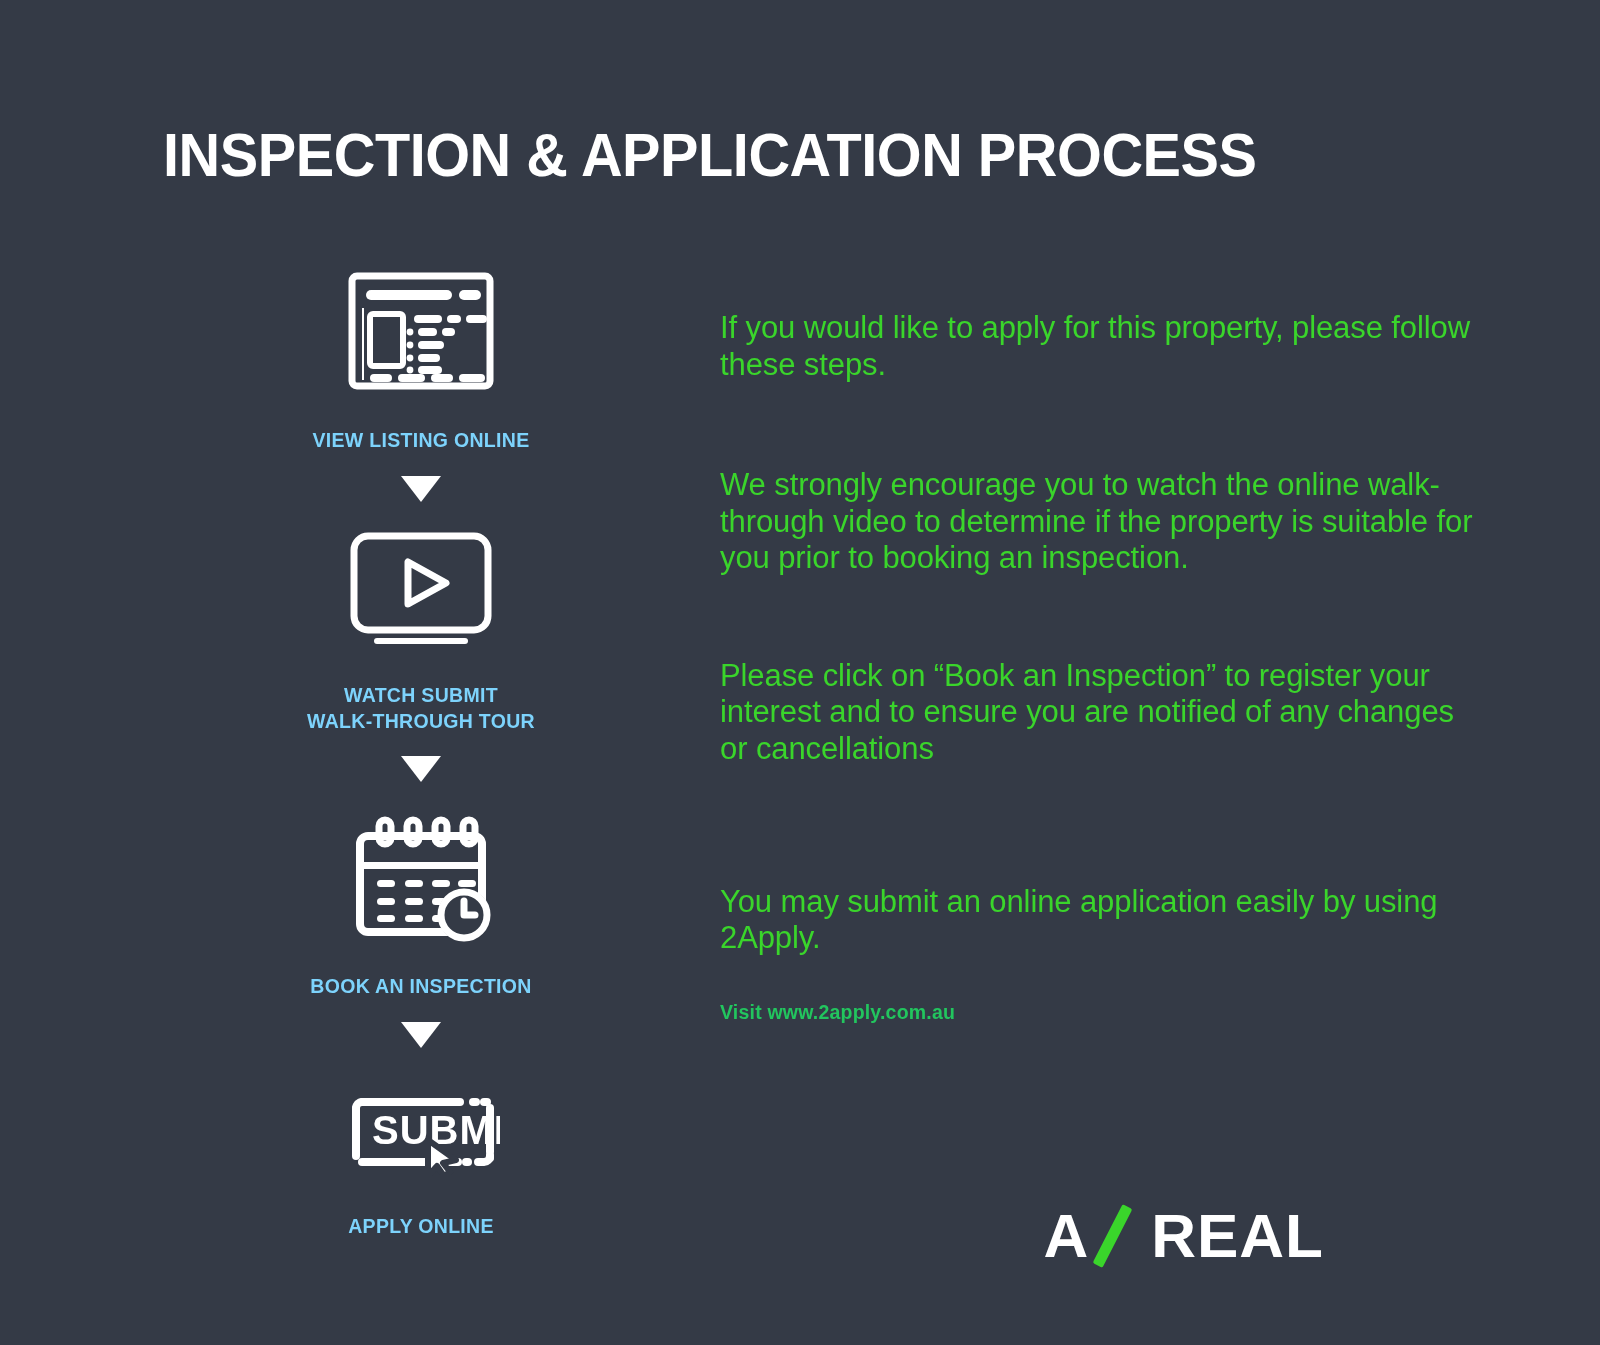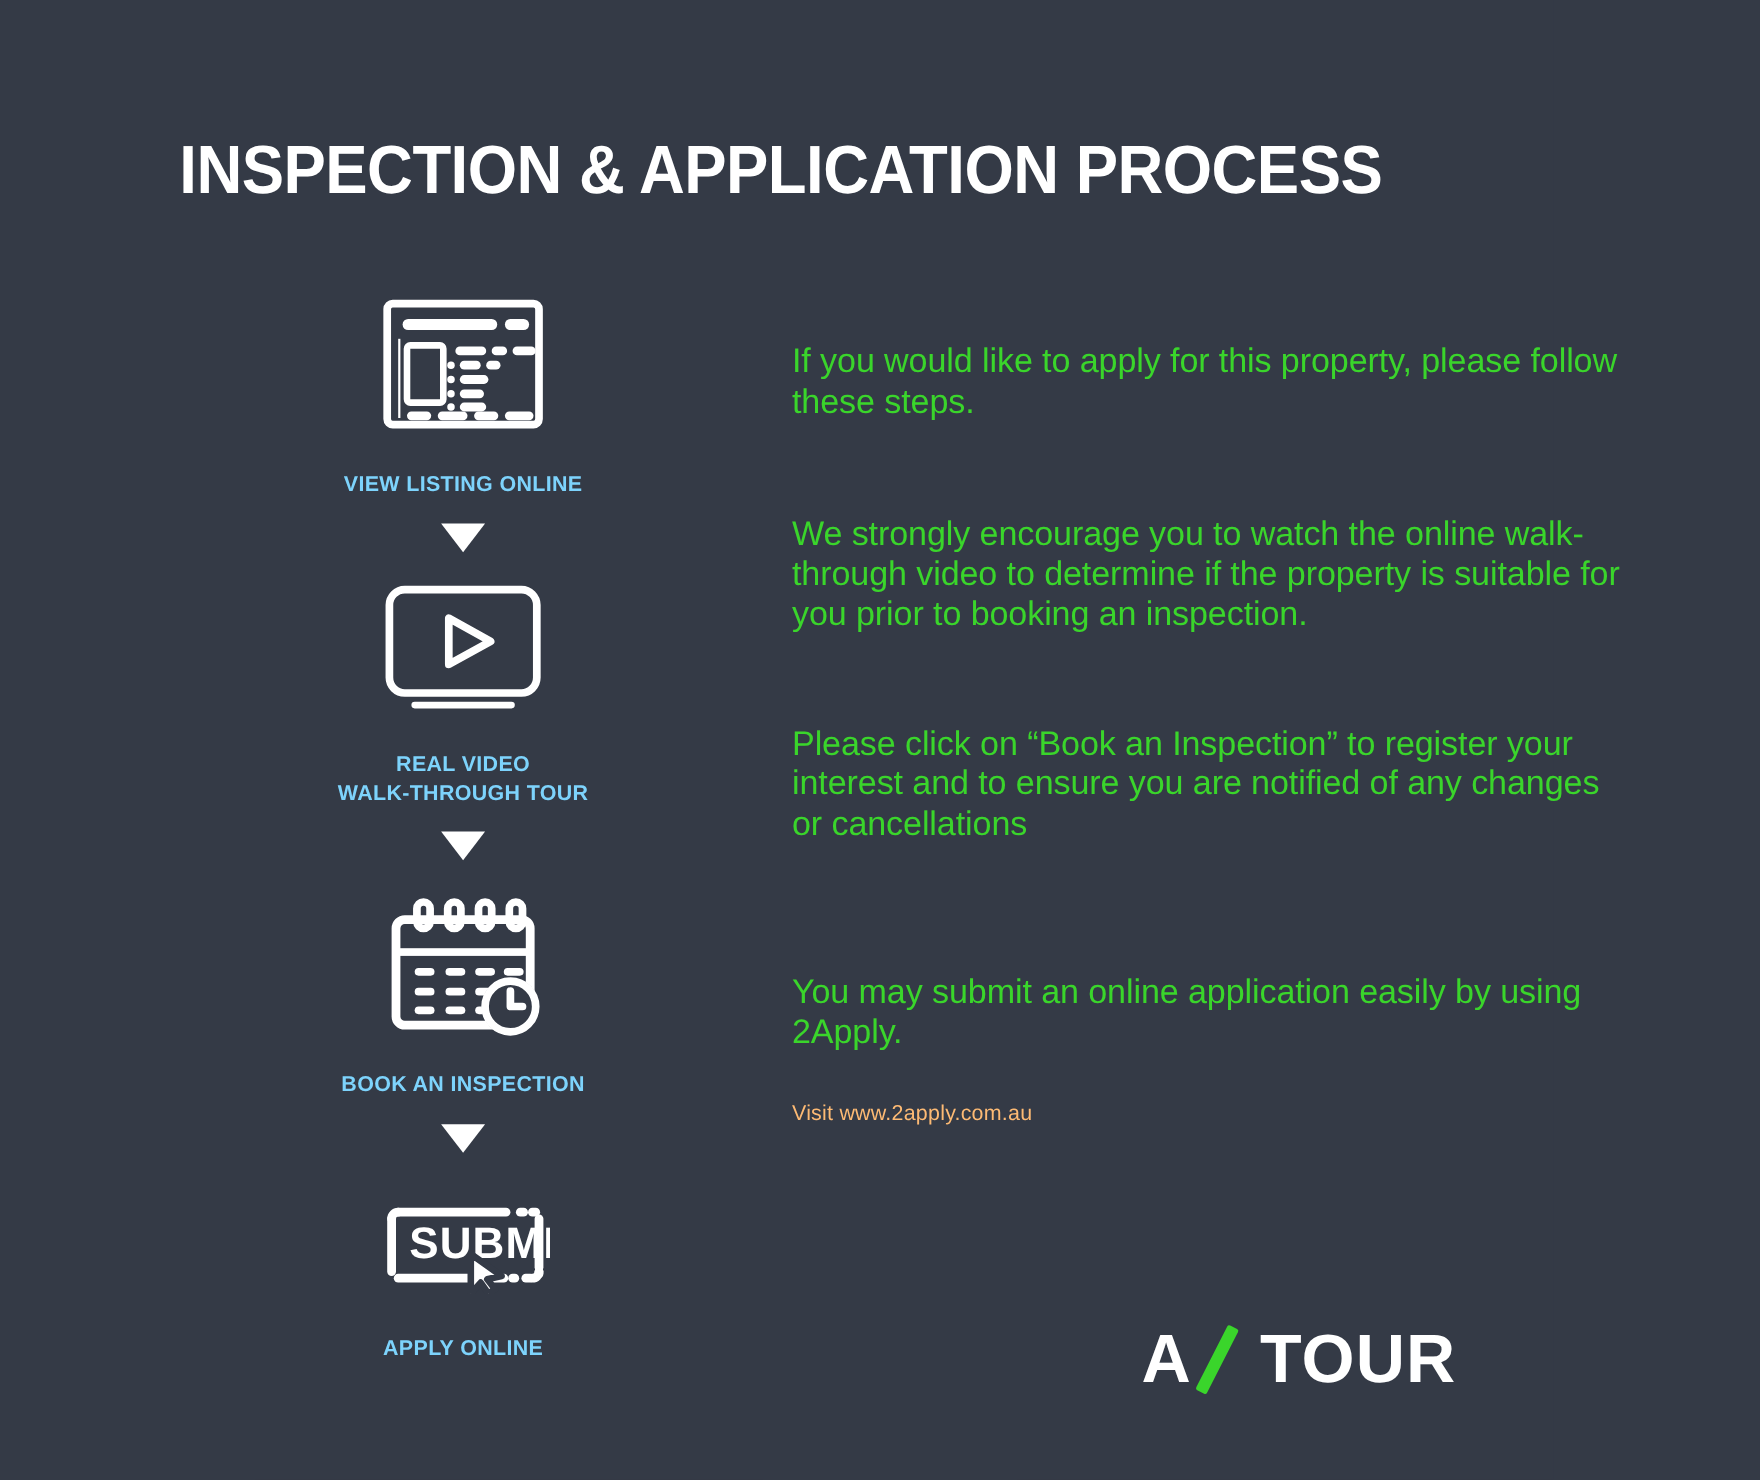--- a/index.html
+++ b/index.html
@@ -95,23 +95,23 @@
     line-height: 1.18;
     letter-spacing: -0.1px;
     font-weight: 400;
   }
   .p1 { margin-top: 48px; }
   .p2 { margin-top: 84px; }
   .p3 { margin-top: 81px; }
   .p4 { margin-top: 116px; }
   .visit {
     margin-top: 44px;
-    color: #fdba74;
+    color: #22c55e;
     font-size: 19.5px;
-    font-weight: normal;
+    font-weight: bold;
     letter-spacing: 0.2px;
   }
 
   
   .logo {
     position: absolute;
     right: 88px; bottom: 78px;
     display: flex;
     align-items: center;
     gap: 0px;
@@ -186,21 +186,21 @@
 
     <div class="step s2">
       <div class="step-icon">
         <svg width="150" height="118" viewBox="0 0 150 118" fill="none">
           <rect x="8" y="6" width="134" height="94" rx="14" stroke="#ffffff" stroke-width="7"></rect>
           <path d="M62 32 L62 74 L100 53 Z" stroke="#ffffff" stroke-width="7" stroke-linejoin="round" stroke-linecap="round"></path>
           <rect x="28" y="108" width="94" height="6" rx="3" fill="#ffffff"></rect>
         </svg>
       </div>
       <div class="step-label">
-        <div>REAL VIDEO</div>
+        <div>WATCH SUBMIT</div>
         <div>WALK-THROUGH TOUR</div>
       </div>
     </div>
 
     <div class="arrow-wrap a2">
       <div class="arrow"></div>
     </div>
 
     <div class="step s3">
       <div class="step-icon">
@@ -271,16 +271,16 @@
     <p class="para p1">If you would like to apply for this property, please follow these steps.</p>
     <p class="para p2">We strongly encourage you to watch the online walk-through video to determine if the property is suitable for you prior to booking an inspection.</p>
     <p class="para p3">Please click on “Book an Inspection” to register your interest and to ensure you are notified of any changes or cancellations</p>
     <p class="para p4">You may submit an online application easily by using 2Apply.</p>
     <p class="visit">Visit www.2apply.com.au</p>
   </div>
 
   <div class="logo">
     <span class="logo-a">A</span>
     <span class="logo-slash"></span>
-    <span class="logo-real">TOUR</span>
+    <span class="logo-real">REAL</span>
   </div>
 
 </div>
 
 </body></html>

